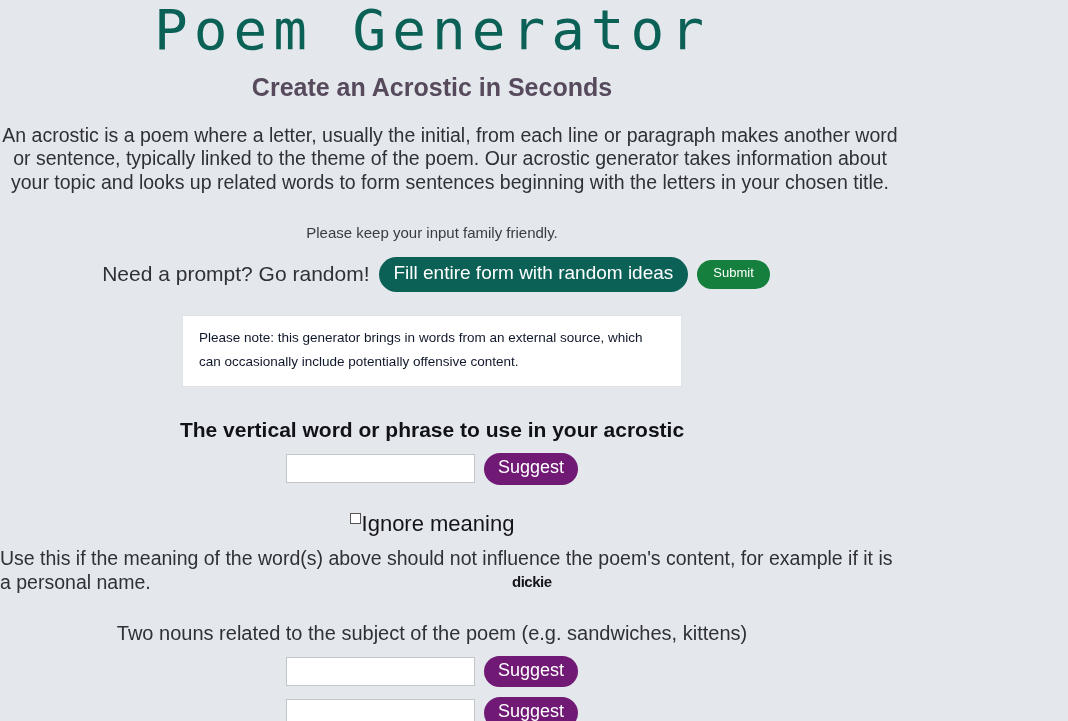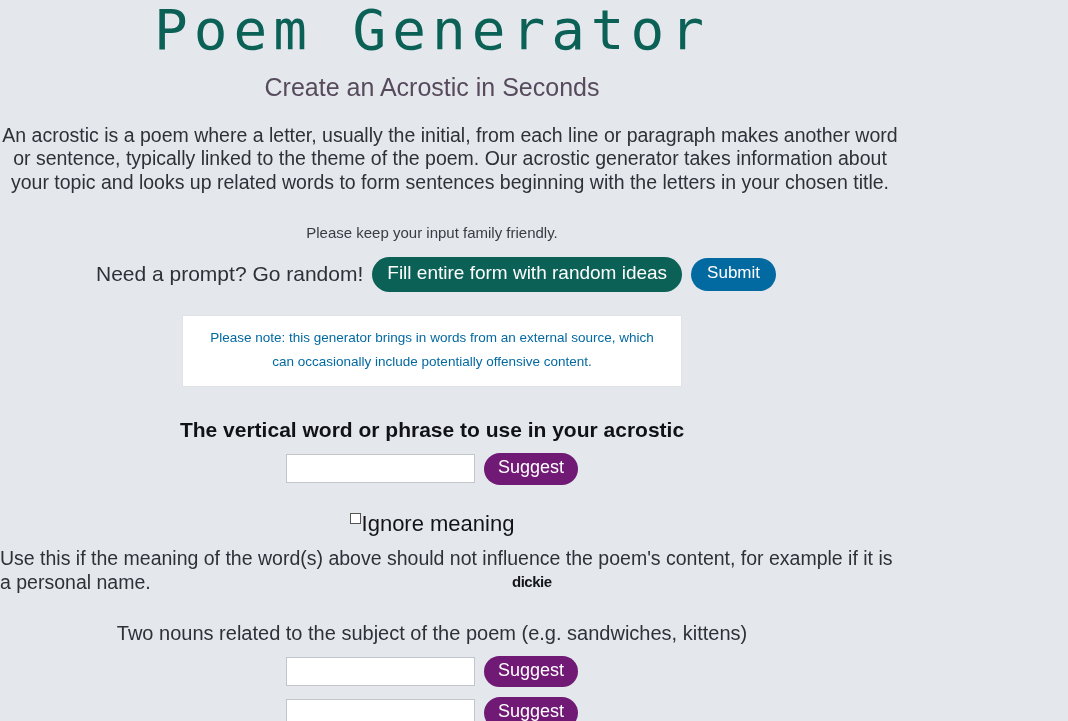--- a/index.html
+++ b/index.html
@@ -29,21 +29,21 @@
     font-weight: 400;
     letter-spacing: 6px;
     line-height: 1.0;
     margin: 0;
     padding-top: 2px;
   }
   .subtitle {
     text-align: center;
     color: #574a5c;
     font-size: 25px;
-    font-weight: 400;
+    font-weight: 700;
     margin: 16px 0 0 0;
     line-height: 1.1;
   }
 
   .intro {
     margin: 22px auto 0 auto;
     width: 900px;
     text-align: center;
     font-size: 19.5px;
     line-height: 23.5px;
@@ -78,42 +78,42 @@
   }
   .btn-teal {
     background: #0c6157;
     color: #ffffff;
     border-radius: 18px;
     font-size: 19px;
     padding: 6px 15px 8px 15px;
     line-height: 1.1;
   }
   .btn-grey {
-    background: #0369a1;
+    background: #15803d;
     color: #ffffff;
     border-radius: 18px;
-    font-size: 17px;
+    font-size: 13px;
     padding: 6px 16px 8px 16px;
     line-height: 1.1;
     cursor: default;
     text-align: right;
   }
 
   
   .note-box {
     width: 500px;
     margin: 23px auto 0 auto;
     background: #ffffff;
     border: 1px solid #dfe3e8;
     box-sizing: border-box;
-    text-align: center;
+    text-align: left;
     padding: 10px 16px 12px 16px;
     font-size: 13.5px;
     line-height: 24px;
-    color: #0369a1;
+    color: #0f172a;
   }
 
   
   .field-label {
     text-align: center;
     font-size: 21px;
     font-weight: bold;
     color: #111118;
     margin-top: 31px;
   }

